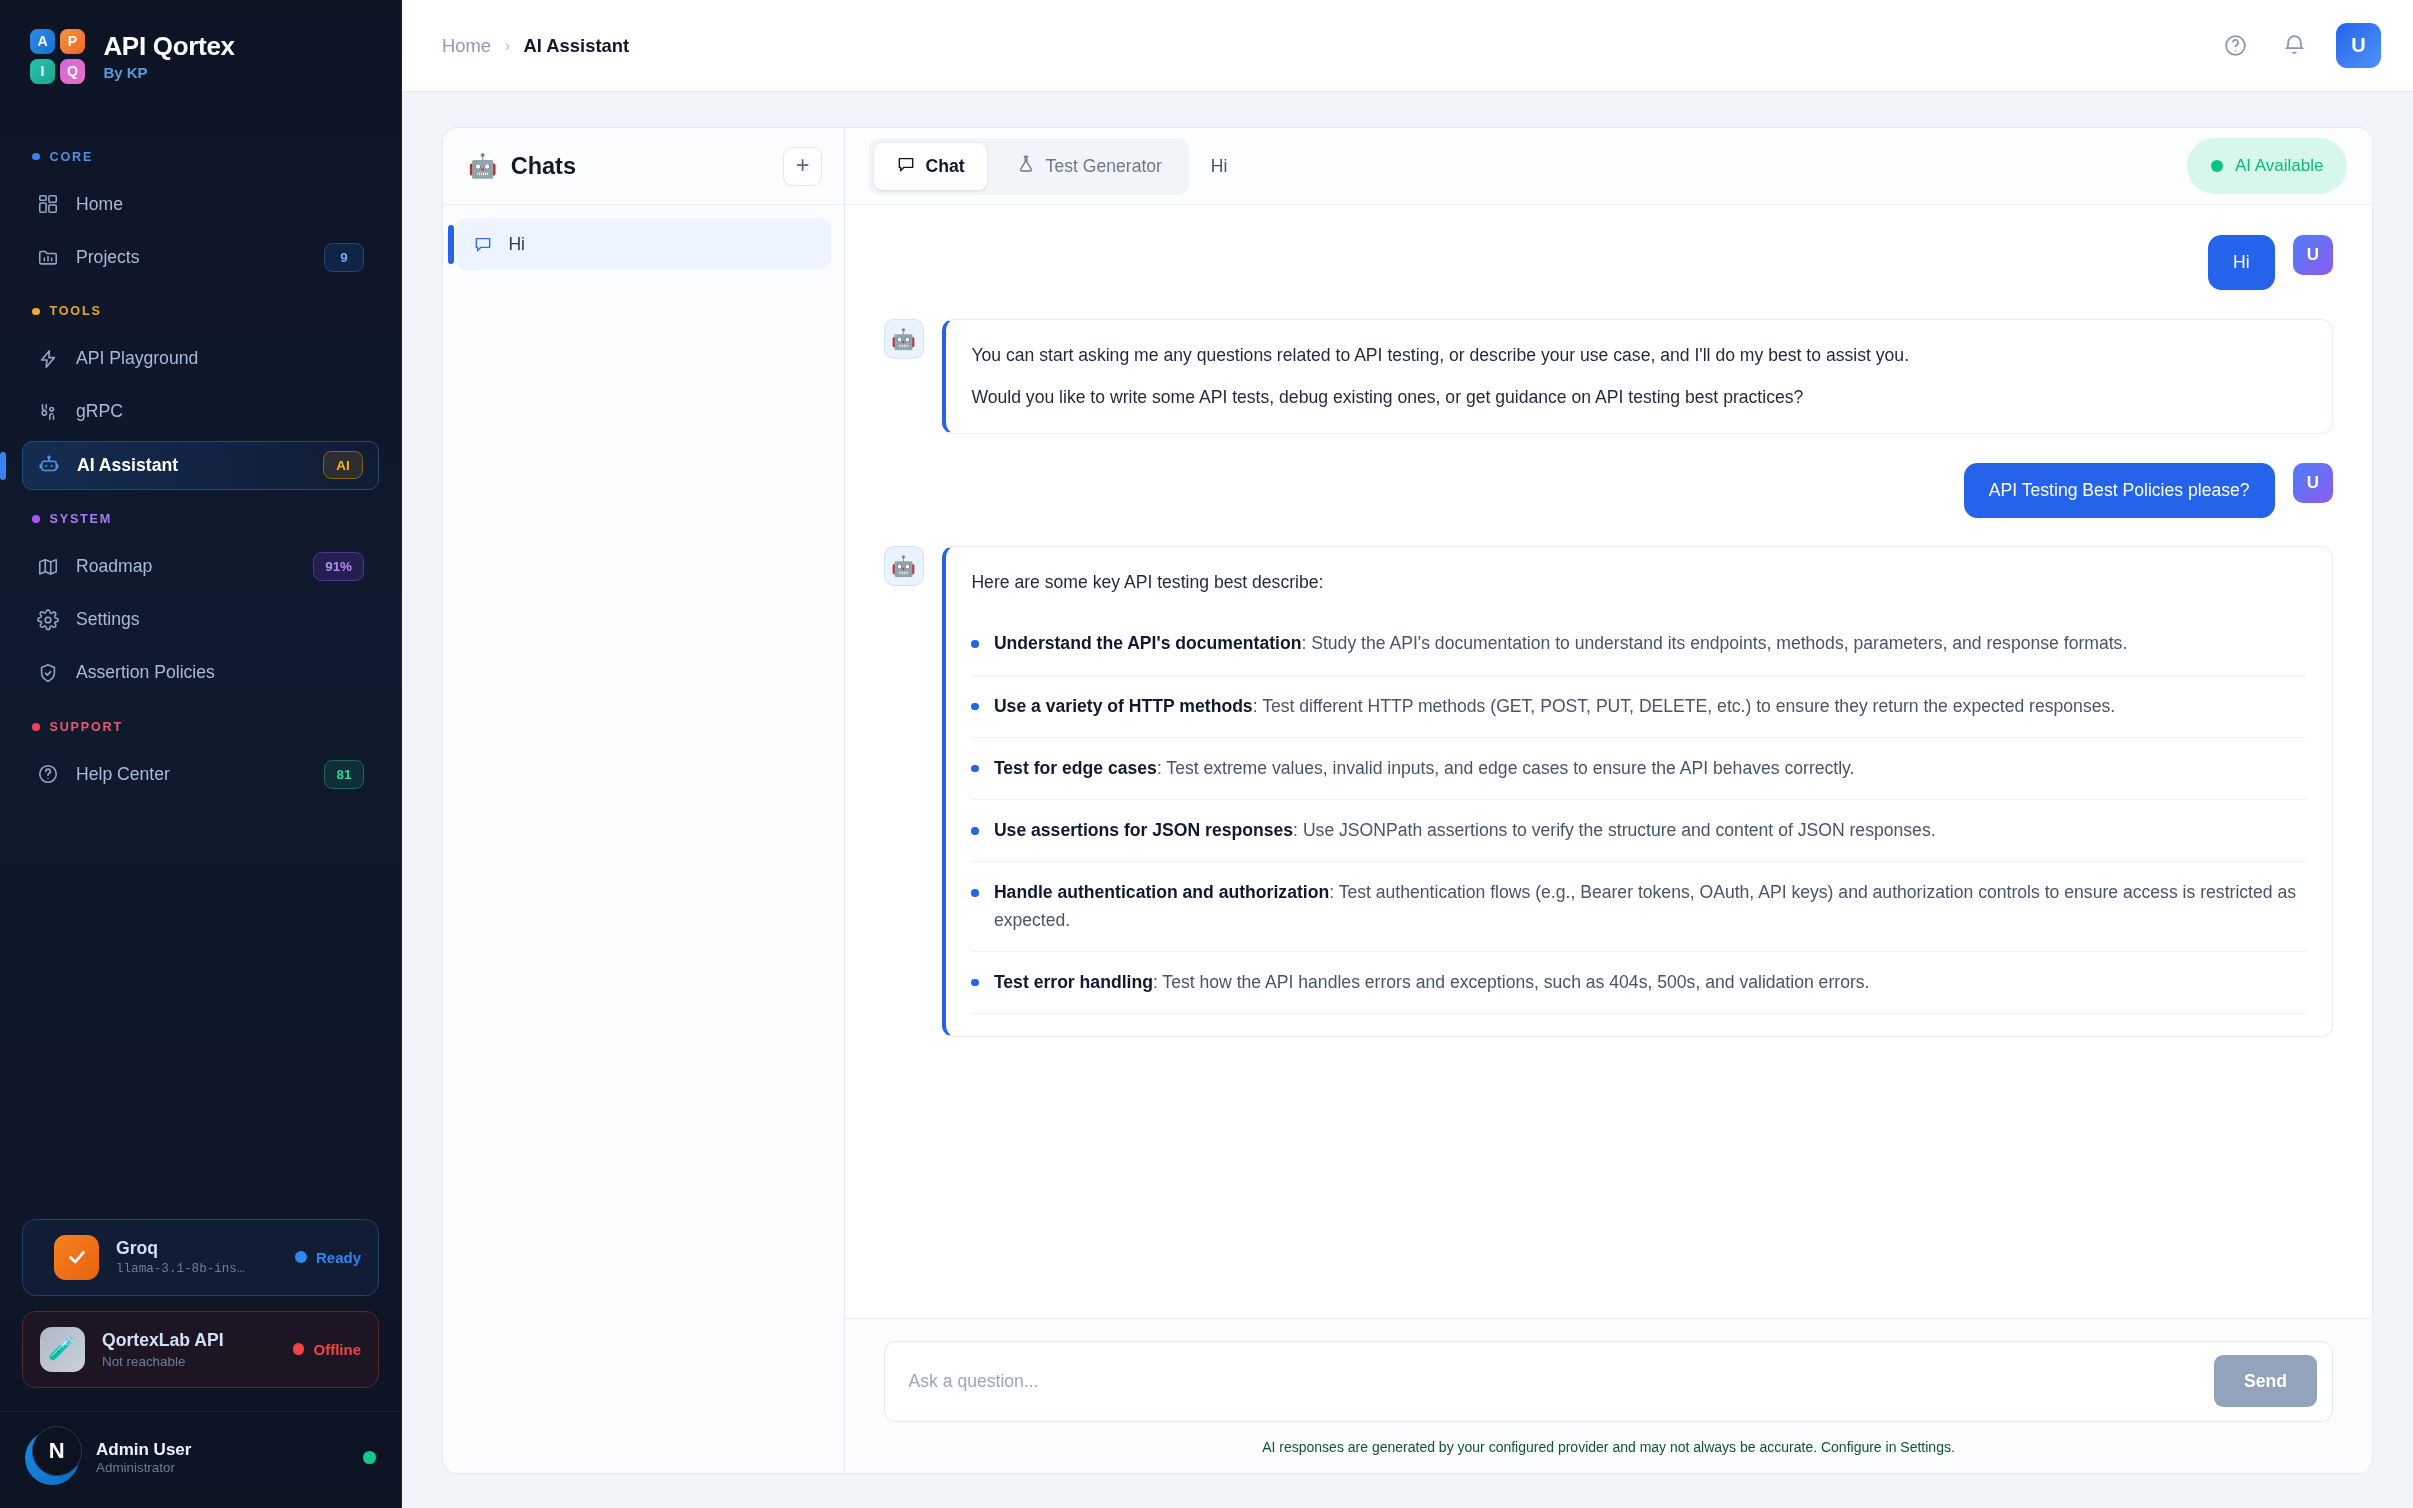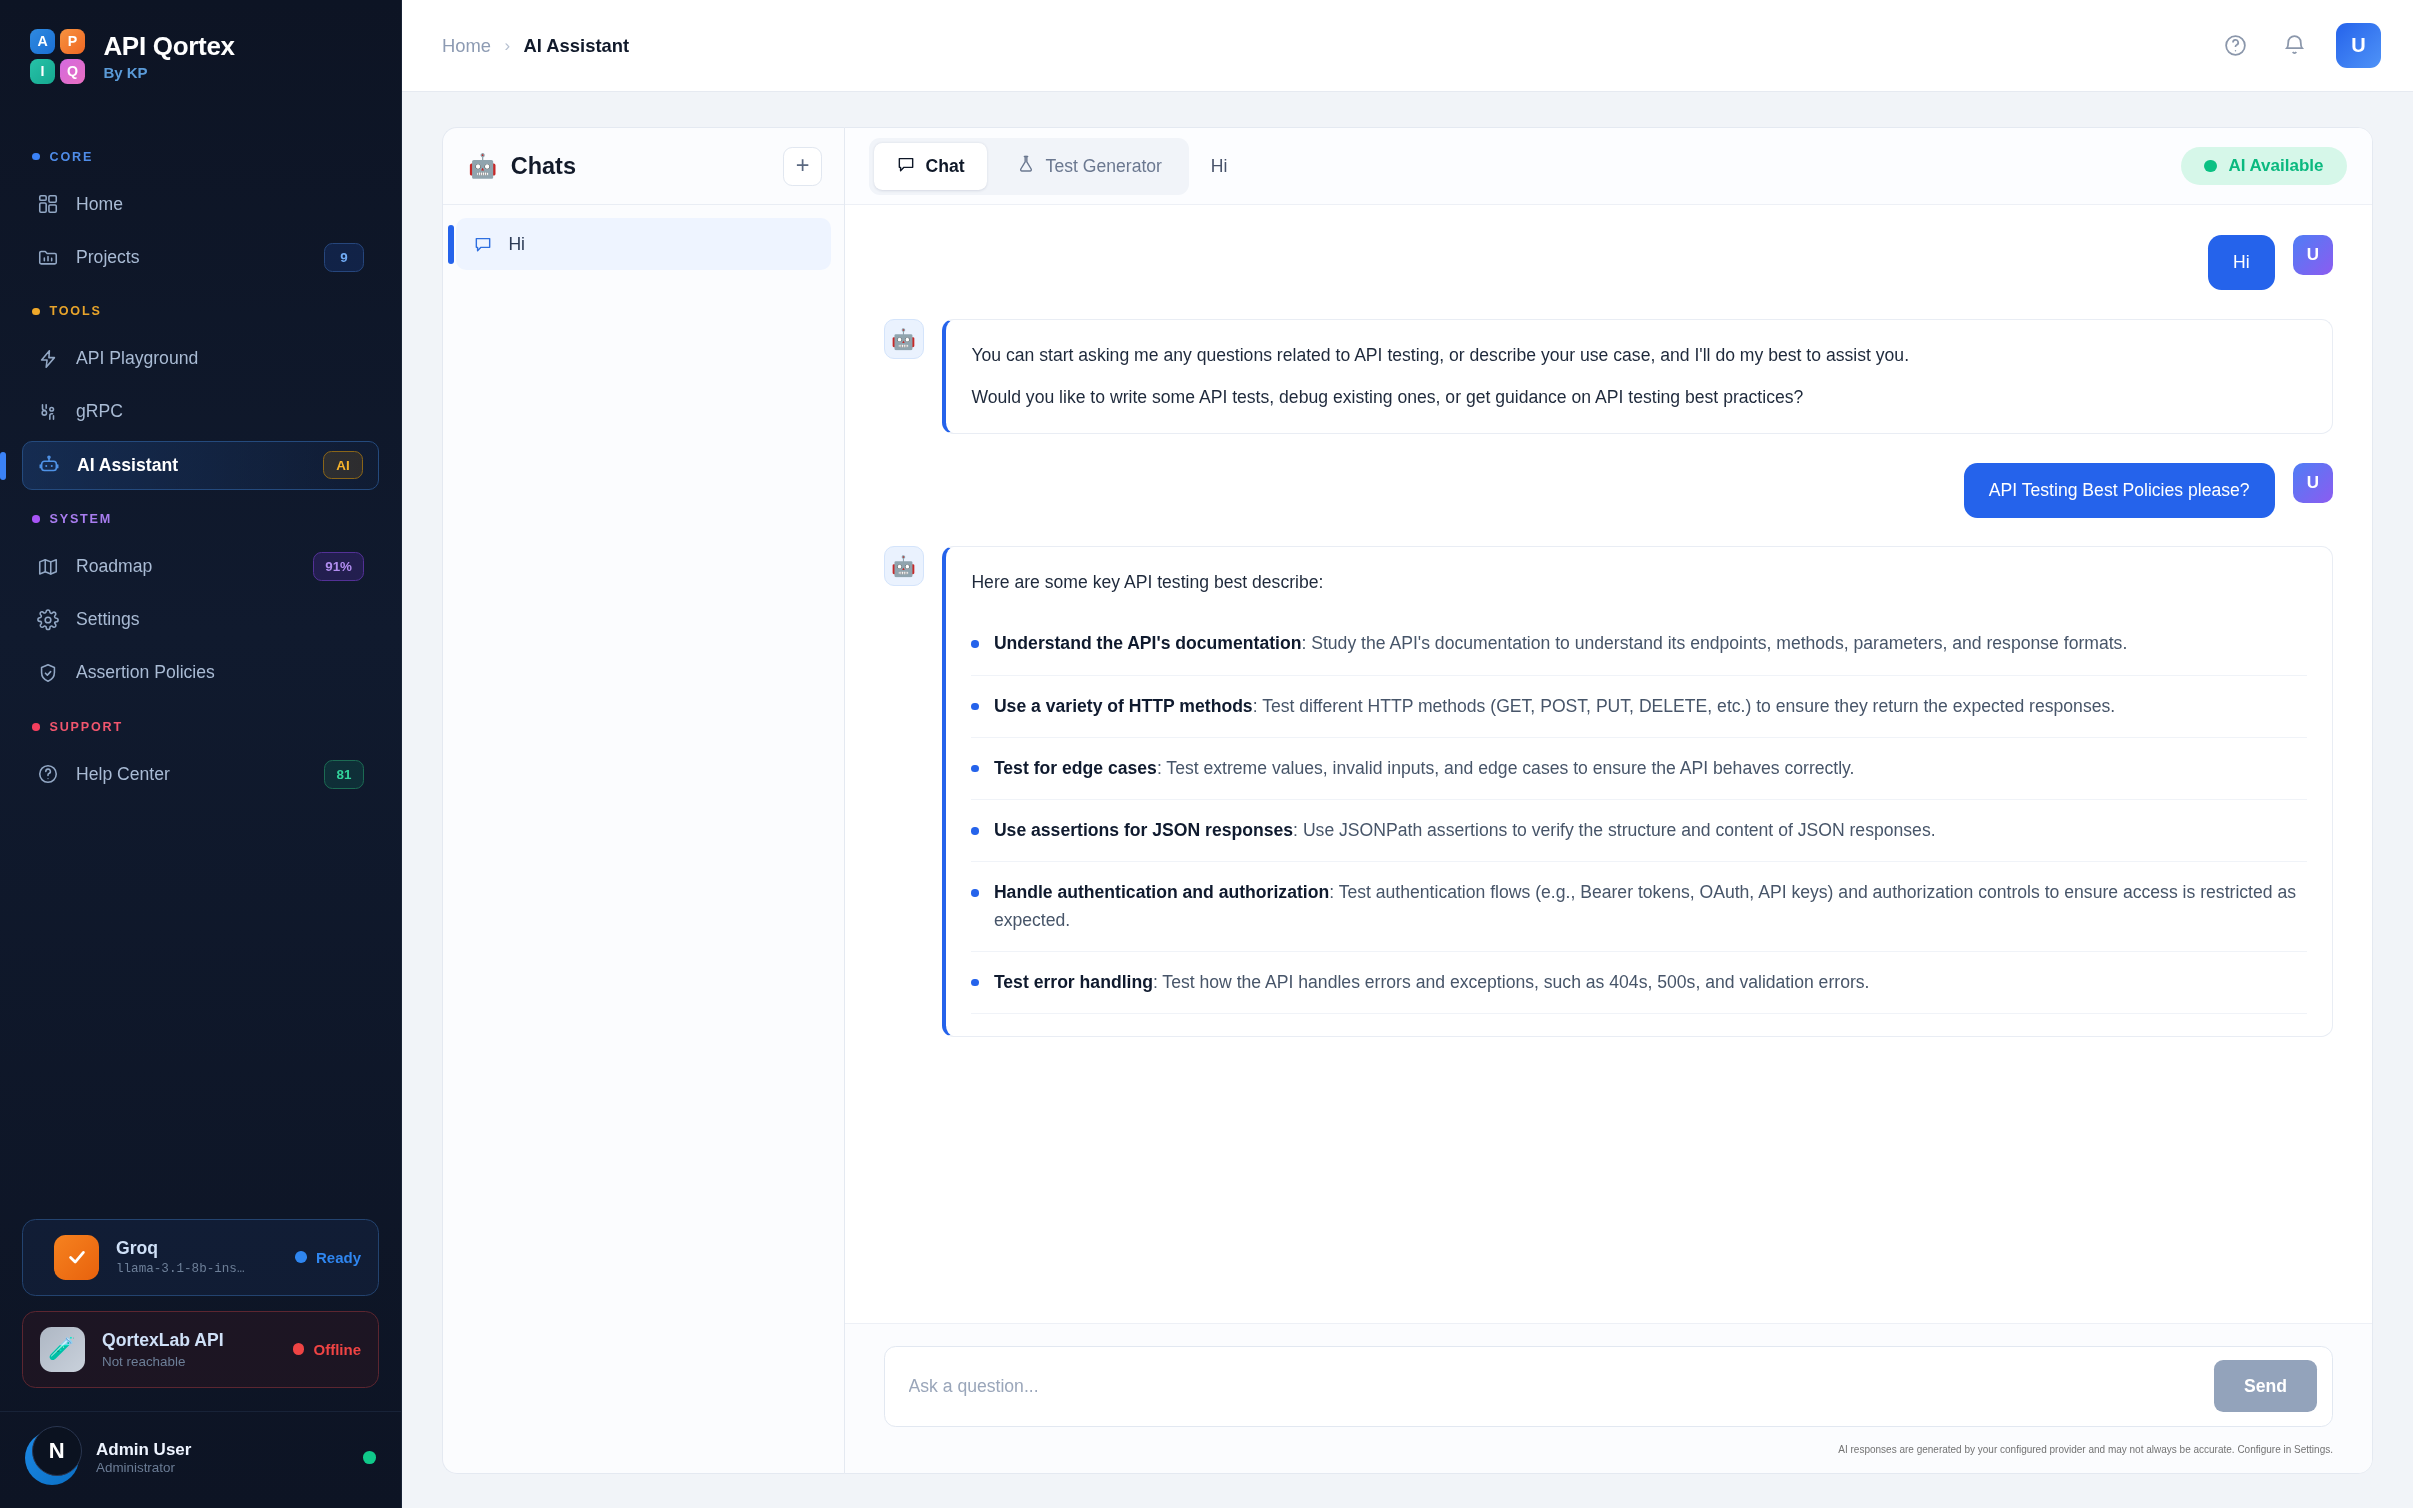--- a/index.html
+++ b/index.html
@@ -170,21 +170,21 @@
   .tabs-group { display: flex; align-items: center; background: #f1f4f9; border-radius: 11px; padding: 5px; gap: 7px; }
   .tab {
     display: flex; align-items: center; gap: 10px; height: 47px; padding: 0 22px;
     border-radius: 8.4px; font-size: 17.6px; color: #6b7890; cursor: pointer;
   }
   .tab.active { background: #ffffff; color: #0f1828; font-weight: bold; box-shadow: 0 0.8px 2.5px rgba(20,35,70,.12); }
   .tab-extra { font-size: 17.6px; color: #48536a; padding-left: 3.4px; }
   .ai-pill {
     margin-left: auto; display: flex; align-items: center; gap: 11.7px;
     background: #d6f7e9; color: #0bb97f; border-radius: 837px;
-    height: 38px; padding: 0 23.5px; font-size: 17px; font-weight: bold;
+    height: 56px; padding: 0 23.5px; font-size: 17px; font-weight: normal;
   }
   .ai-pill .dot { background: #0bc183; width: 12.6px; height: 12.6px; }
 
   .messages { flex: 1 1 auto; overflow: hidden; padding: 30px 39px 8.4px 39px; display: flex; flex-direction: column; gap: 28.5px; }
   .row { display: flex; align-items: flex-start; gap: 18.4px; }
   .row.user { justify-content: flex-end; }
   .bubble-user {
     background: #2563eb; color: #ffffff; border-radius: 13.4px;
     padding: 17px 25px; font-size: 17.6px; max-width: 922px;
   }
@@ -220,21 +220,21 @@
   .composer input {
     flex: 1 1 auto; border: none; outline: none; font-size: 17.6px;
     font-family: "Liberation Sans", sans-serif; color: #1e293b; background: transparent;
   }
   .composer input::placeholder { color: #9aa6ba; }
   .send-btn {
     height: 52px; padding: 0 30px; border: none; border-radius: 9.2px;
     background: #93a3bb; color: #ffffff; font-size: 17.6px; font-weight: bold; cursor: pointer;
     font-family: "Liberation Sans", sans-serif;
   }
-  .disclaimer { text-align: right; color: #737373; font-size: 10px; margin-top: 17px; }
+  .disclaimer { text-align: center; color: #14532d; font-size: 14px; margin-top: 17px; }
 </style>
 </head>
 <body>
 
 <div class="app">
 
   <aside class="sidebar">
     <div class="brand">
       <div class="logo-grid">
         <div class="logo-cell lc-a">A</div>

